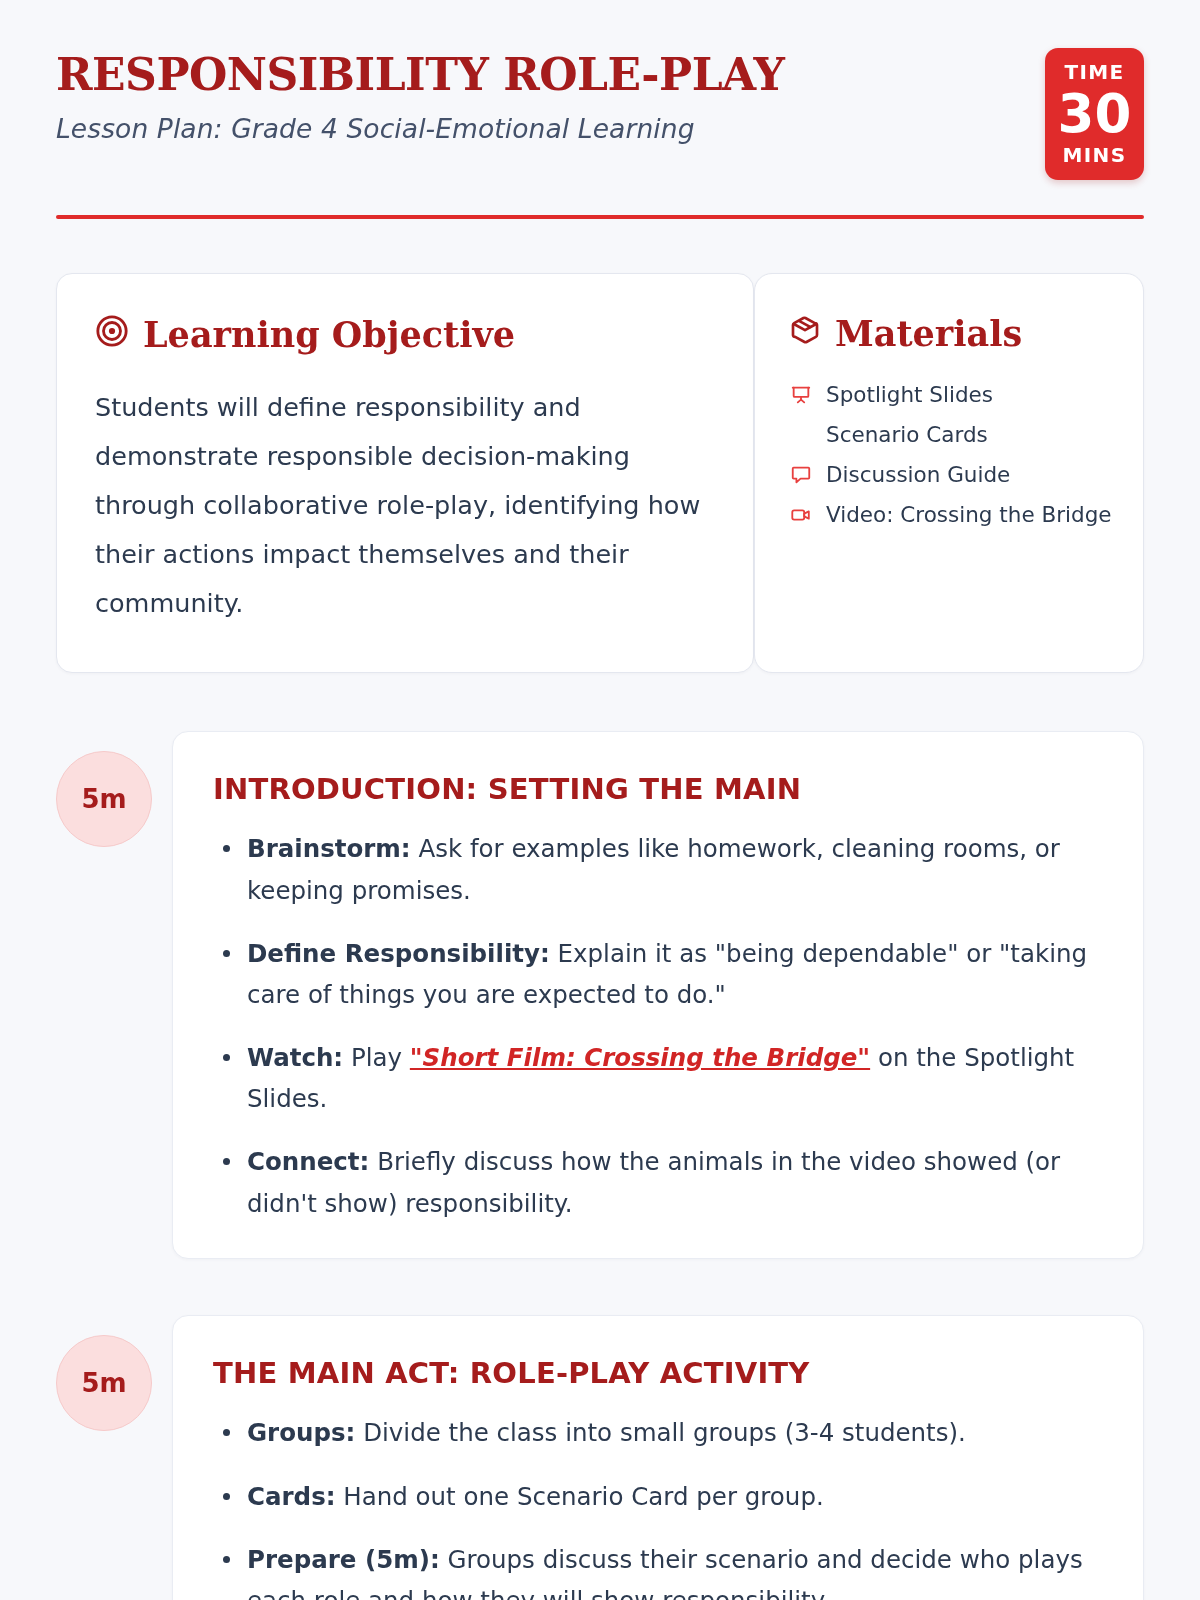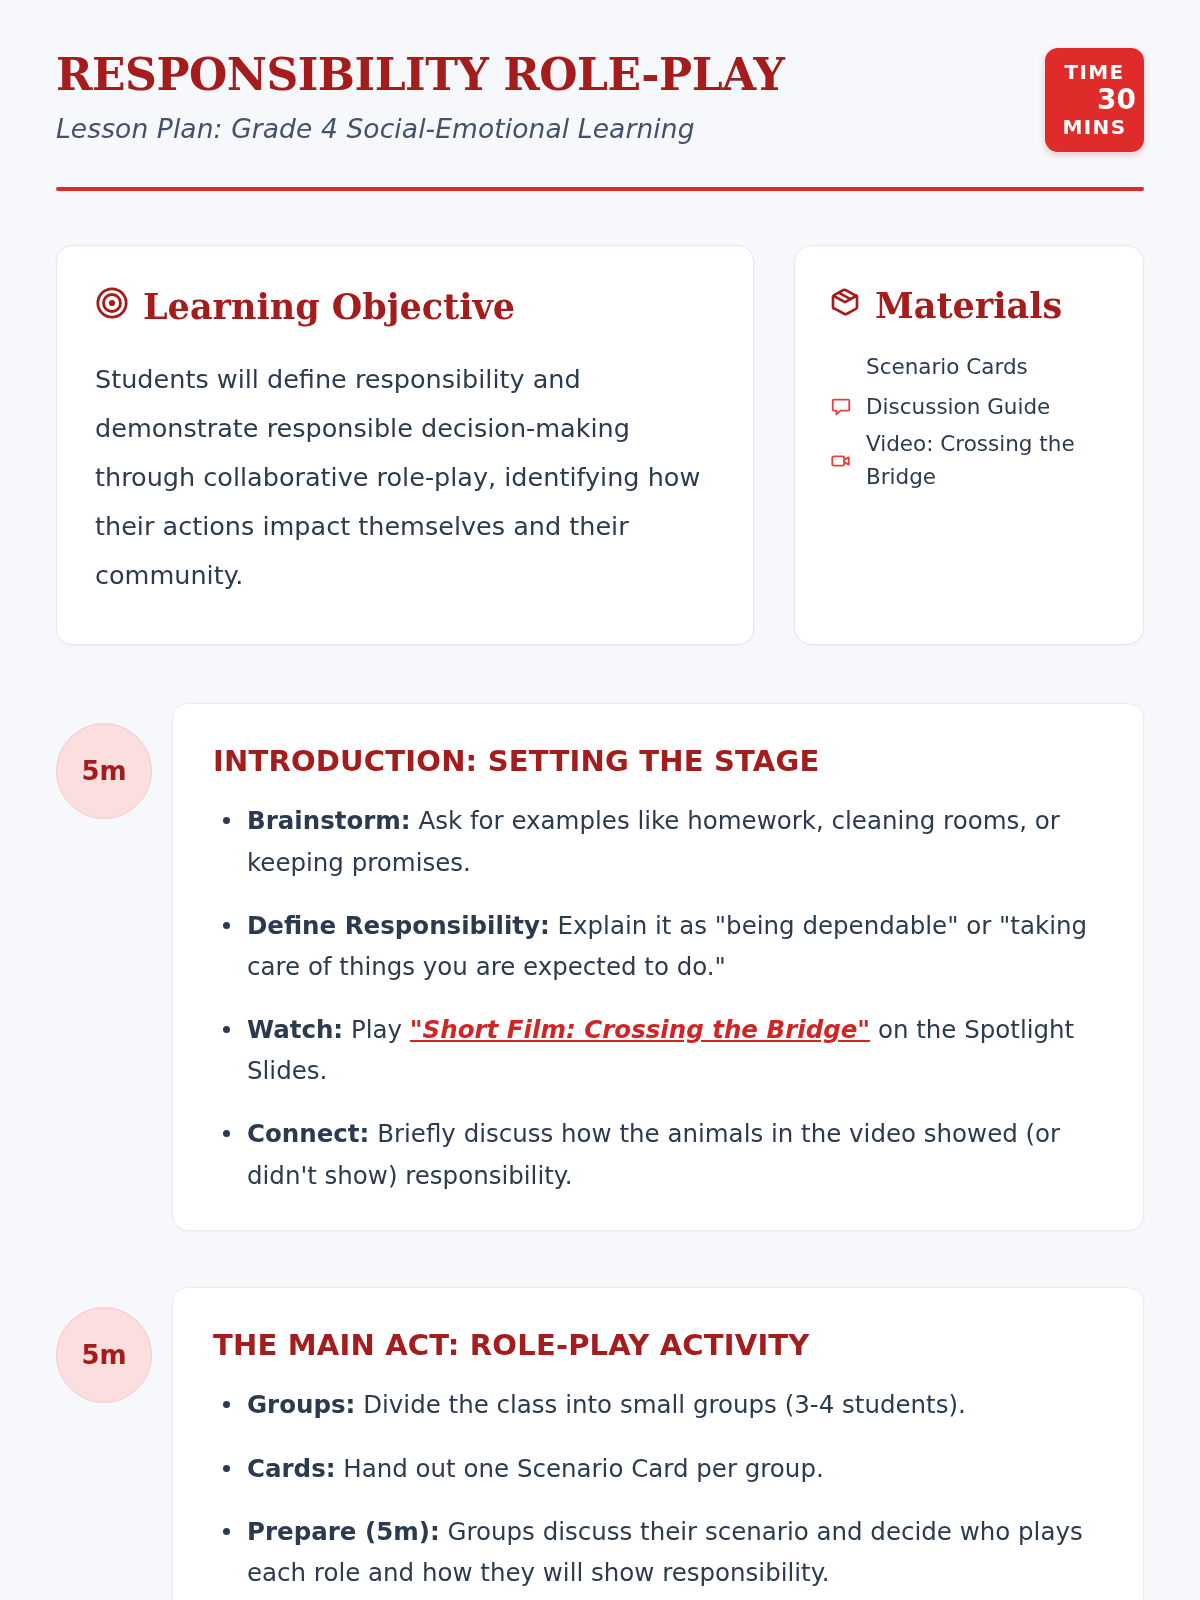--- a/index.html
+++ b/index.html
@@ -49,45 +49,43 @@
     color: #ffffff;
     box-shadow: 0 3px 7px rgba(160,26,26,0.22);
   }
   .time-badge .tb-label {
     font-size: 20px;
     font-weight: 700;
     letter-spacing: 1.4px;
     line-height: 1.1;
   }
   .time-badge .tb-value {
-    font-size: 28px;
+    font-size: 53px;
     font-weight: 700;
     line-height: 1.12;
     margin: 1px 0 1px 0;
-    text-align: right;
   }
   .time-badge .tb-unit {
     font-size: 20px;
     font-weight: 700;
     letter-spacing: 1.4px;
     line-height: 1.1;
   }
 
   .rule {
     margin-top: 35px;
     height: 4px;
     background: #e02b2b;
     border-radius: 2px;
   }
 
   
   .top-row {
     margin-top: 54px;
     display: flex;
-    gap: 40px;
     align-items: stretch;
   }
   .card {
     background: #ffffff;
     border: 1px solid #e4e7ef;
     border-radius: 16px;
     box-shadow: 0 1px 3px rgba(40,50,80,0.04);
   }
   .card-objective { flex: 0 0 698px; padding: 40px 40px 44px 38px; }
   .card-materials { flex: 1 1 auto; padding: 40px 26px 44px 34px; border-radius: 18px; }
@@ -241,20 +239,31 @@
             <path d="M21 8.2v7.6a1.6 1.6 0 0 1-.85 1.41l-7 3.8a1.6 1.6 0 0 1-1.5 0l-7-3.8A1.6 1.6 0 0 1 3 15.8V8.2a1.6 1.6 0 0 1 .85-1.41l7-3.8a1.6 1.6 0 0 1 1.5 0l7 3.8A1.6 1.6 0 0 1 21 8.2z"></path>
             <path d="M7.5 5.1l9 4.9"></path>
             <path d="M3.3 7.3l8.7 4.8 8.7-4.8"></path>
           </svg>
         </span>
         <span>Materials</span>
       </div>
 
       <div class="materials-list">
 
+        <div class="material-item">
+          <span class="mi-icon">
+            <svg width="22" height="22" viewBox="0 0 24 24" fill="none" stroke="#e8403f" stroke-width="2" stroke-linecap="round" stroke-linejoin="round">
+              <path d="M3 4h18"></path>
+              <path d="M4 4v9a1 1 0 0 0 1 1h14a1 1 0 0 0 1-1V4"></path>
+              <path d="M12 14v3"></path>
+              <path d="M8.5 20l3.5-3 3.5 3"></path>
+            </svg>
+          </span>
+          <span class="mi-label">Spotlight Slides</span>
+        </div>
 
         <div class="material-item">
           <span class="mi-icon empty"></span>
           <span class="mi-label">Scenario Cards</span>
         </div>
 
         <div class="material-item">
           <span class="mi-icon">
             <svg width="22" height="22" viewBox="0 0 24 24" fill="none" stroke="#e8403f" stroke-width="2" stroke-linecap="round" stroke-linejoin="round">
               <path d="M20 4H4a1 1 0 0 0-1 1v10a1 1 0 0 0 1 1h3v4l4.5-4H20a1 1 0 0 0 1-1V5a1 1 0 0 0-1-1z"></path>
@@ -276,21 +285,21 @@
 
       </div>
     </div>
   </div>
 
   <div class="sections">
 
     <div class="section">
       <div class="time-bubble">5m</div>
       <div class="section-card">
-        <div class="section-title">INTRODUCTION: SETTING THE STAGE</div>
+        <div class="section-title">INTRODUCTION: SETTING THE MAIN</div>
         <ul class="bullets">
           <li>
             <b>Brainstorm:</b><span> Ask for examples like homework, cleaning rooms, or keeping promises.</span>
           </li>
           <li>
             <b>Define Responsibility:</b><span> Explain it as "being dependable" or "taking care of things you are expected to do."</span>
           </li>
           <li>
             <b>Watch:</b><span> Play </span><a class="inline-link">"Short Film: Crossing the Bridge"</a><span> on the Spotlight Slides.</span>
           </li>

